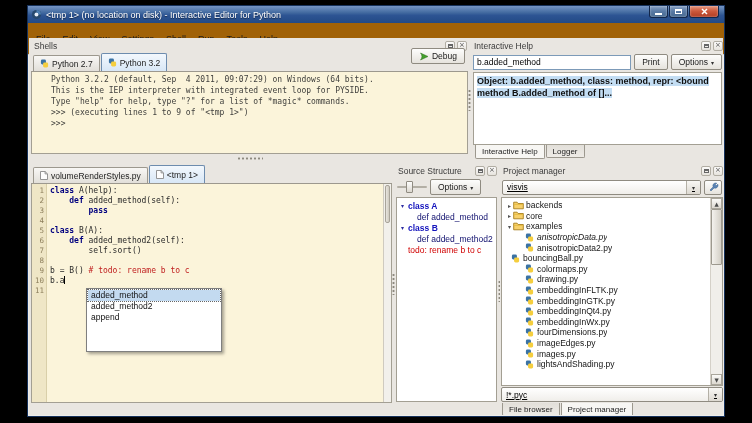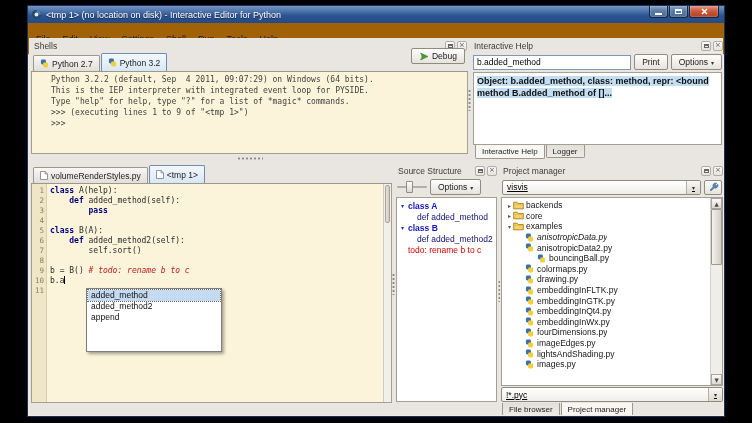--- a/index.html
+++ b/index.html
@@ -91,21 +91,21 @@
   .ed-body { flex:1; display:flex; position:relative; border:1px solid #a39f93;
              border-top:none; background:var(--editor-bg,#fbf4da); overflow:hidden; }
   .gutter { width:15px; background:#efe6c6; border-right:1px solid #d9cfa9;
             font-family:"DejaVu Sans Mono",monospace; font-size:7.5px; line-height:10px;
             color:#8d7f5c; text-align:right; padding:2px 2px 0 0; }
   .gut-line { min-height:10px; }
   .code { flex:1; font-family:"DejaVu Sans Mono",monospace; font-size:8px; line-height:10px;
           color:#2a2a2a; padding:2px 0 0 3px; overflow:hidden; }
   .code-line { white-space:pre; min-height:10px; }
   .tok-kw { color:#00007f; font-weight:bold; }
-  .tok-com { color:var(--comment-red,#c02020); font-style:italic; }
+  .tok-com { color:var(--comment-red,#c02020); }
   .caret { display:inline-block; width:1px; height:8px; background:#000; vertical-align:-1px; }
   .ed-scroll { width:8px; background:#f2f0eb; border-left:1px solid #cfcabf; position:relative; }
   .ed-scroll .thumb { position:absolute; top:1px; left:1px; right:1px; height:38px;
                       background:linear-gradient(90deg,#e8e5df,#cfcabf);
                       border:1px solid #a8a399; border-radius:2px; }
   .ac { position:absolute; left:54px; top:104px; width:136px; height:64px; background:#fff;
         border:1px solid #7f7f7f; box-shadow:2px 2px 3px rgba(0,0,0,.35); font-size:8.5px;
         padding:1px; overflow:hidden; }
   .ac-item { height:11px; line-height:11px; padding:0 3px; color:#111; white-space:nowrap; }
   .ac-item.sel { background:#c3daf0; outline:1px dotted #666; }
@@ -466,21 +466,21 @@
             <div class="t-row" style="padding-left: 14px;">
               <span class="t-arrow"></span>
               <span class="t-icon">
                 <svg width="9" height="9" viewBox="0 0 10 10">
                   <rect x="1" y="0.5" width="5.6" height="5.6" rx="1.6" fill="#3a72a4"></rect>
                   <rect x="3.4" y="3.9" width="5.6" height="5.6" rx="1.6" fill="#f5ce3e"></rect>
                 </svg>
               </span>
               <span class="t-label">anisotropicData2.py</span>
             </div>
-            <div class="t-row" style="padding-left: 26px;">
+            <div class="t-row" style="padding-left: 0;">
               <span class="t-arrow"></span>
               <span class="t-icon">
                 <svg width="9" height="9" viewBox="0 0 10 10">
                   <rect x="1" y="0.5" width="5.6" height="5.6" rx="1.6" fill="#3a72a4"></rect>
                   <rect x="3.4" y="3.9" width="5.6" height="5.6" rx="1.6" fill="#f5ce3e"></rect>
                 </svg>
               </span>
               <span class="t-label">bouncingBall.py</span>
             </div>
             <div class="t-row" style="padding-left: 14px;">
@@ -564,31 +564,31 @@
               <span class="t-label">imageEdges.py</span>
             </div>
             <div class="t-row" style="padding-left: 14px;">
               <span class="t-arrow"></span>
               <span class="t-icon">
                 <svg width="9" height="9" viewBox="0 0 10 10">
                   <rect x="1" y="0.5" width="5.6" height="5.6" rx="1.6" fill="#3a72a4"></rect>
                   <rect x="3.4" y="3.9" width="5.6" height="5.6" rx="1.6" fill="#f5ce3e"></rect>
                 </svg>
               </span>
+              <span class="t-label">images.py</span>
+            </div>
+            <div class="t-row" style="padding-left: 14px;">
+              <span class="t-arrow"></span>
+              <span class="t-icon">
+                <svg width="9" height="9" viewBox="0 0 10 10">
+                  <rect x="1" y="0.5" width="5.6" height="5.6" rx="1.6" fill="#3a72a4"></rect>
+                  <rect x="3.4" y="3.9" width="5.6" height="5.6" rx="1.6" fill="#f5ce3e"></rect>
+                </svg>
+              </span>
               <span class="t-label">lightsAndShading.py</span>
-            </div>
-            <div class="t-row" style="padding-left: 14px;">
-              <span class="t-arrow"></span>
-              <span class="t-icon">
-                <svg width="9" height="9" viewBox="0 0 10 10">
-                  <rect x="1" y="0.5" width="5.6" height="5.6" rx="1.6" fill="#3a72a4"></rect>
-                  <rect x="3.4" y="3.9" width="5.6" height="5.6" rx="1.6" fill="#f5ce3e"></rect>
-                </svg>
-              </span>
-              <span class="t-label">images.py</span>
             </div>
           </div>
         <div class="vscroll">
           <span class="sb-btn">▲</span>
           <span class="sb-track">
               <span class="sb-thumb"></span>
             </span>
           <span class="sb-btn">▼</span>
         </div>
       </div>

